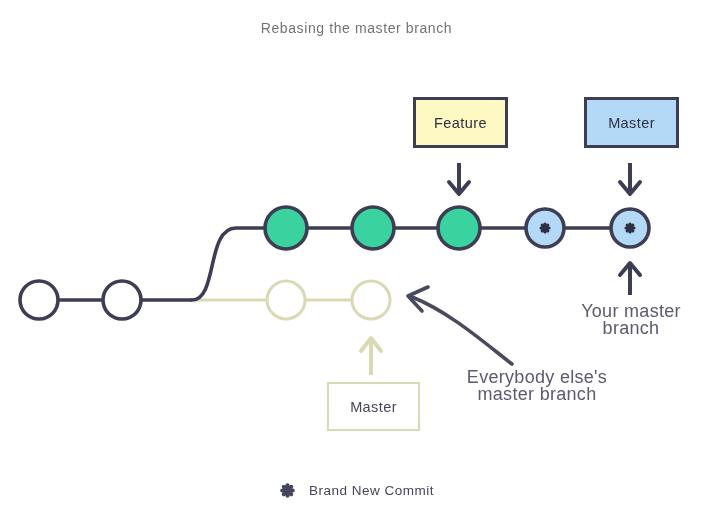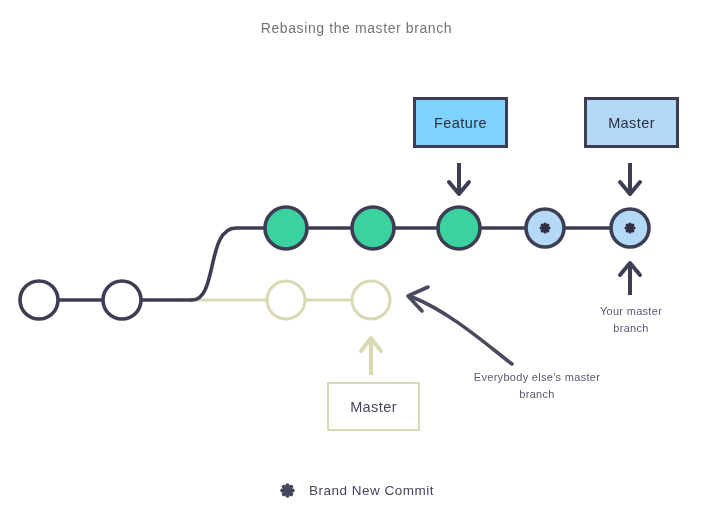--- a/index.html
+++ b/index.html
@@ -43,21 +43,21 @@
     justify-content: center;
     font-size: 14.5px;
     letter-spacing: 0.4px;
     font-family: "Liberation Sans", sans-serif;
   }
   .box-feature {
     left: 413px;
     top: 97px;
     width: 95px;
     height: 51px;
-    background: #7dd3fc;
+    background: #fef9c3;
     border: 3.5px solid #3d3d54;
     color: #2f2f42;
   }
   .box-master {
     left: 584px;
     top: 97px;
     width: 95px;
     height: 51px;
     background: #b3d9f7;
     border: 3.5px solid #3d3d54;
@@ -67,21 +67,21 @@
     left: 327px;
     top: 382px;
     width: 93px;
     height: 49px;
     background: #ffffff;
     border: 2.5px solid #d9d9b4;
     color: #45455c;
   }
   .annot {
     position: absolute;
-    font-size: 11px;
+    font-size: 18px;
     line-height: 17px;
     color: #5a5a70;
     text-align: center;
     font-family: "Liberation Sans", sans-serif;
     letter-spacing: 0.3px;
   }
   .annot-your {
     left: 581px;
     top: 303px;
     width: 100px;

